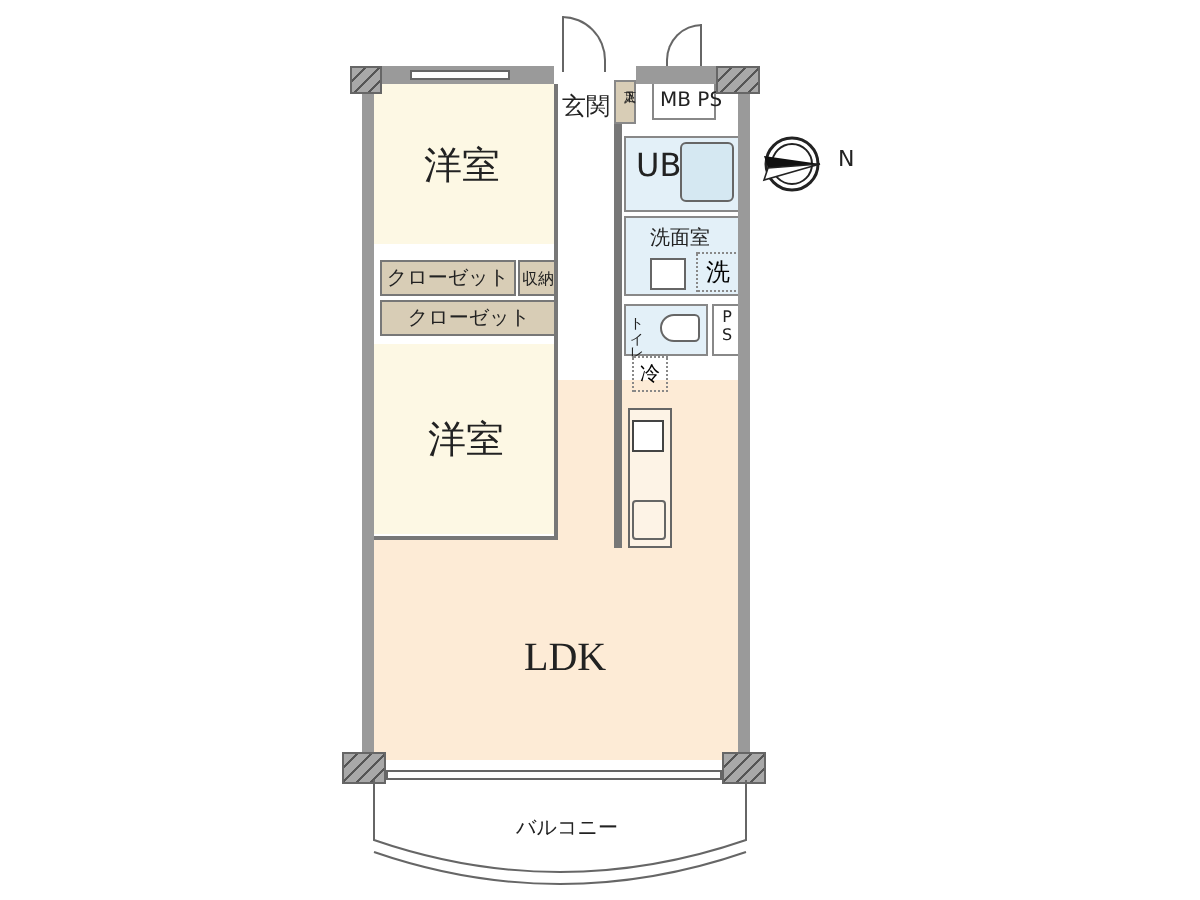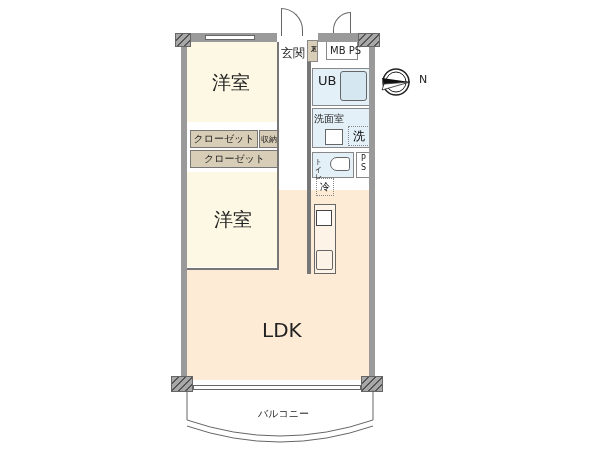--- a/index.html
+++ b/index.html
@@ -27,38 +27,38 @@
 <div class="closet" style="left:259px;top:130px;width:20px;height:18px;font-size:8px;">収納</div>
 <div class="closet" style="left:190px;top:150px;width:89px;height:18px;">クローゼット</div>
 
 <div class="room" style="left:187px;top:172px;width:90px;height:95px;background:#fdf8e4;"></div>
 <div class="lbl" style="left:214px;top:207px;font-size:19px;">洋室</div>
 
 <div class="room" style="left:279px;top:60px;width:28px;height:130px;background:#ffffff;"></div>
 
 <div class="room" style="left:187px;top:270px;width:182px;height:110px;background:#fdebd6;"></div>
 <div class="room" style="left:279px;top:190px;width:90px;height:82px;background:#fdebd6;"></div>
-<div class="lbl" style="left:262px;top:318px;font-size:20px;">LDK</div>
+<div class="lbl" style="left:262px;top:318px;font-size:20px;font-family:Liberation Serif, serif;">LDK</div>
 
 <div class="room" style="left:279px;top:40px;width:28px;height:22px;background:#fff;"></div>
 <div class="lbl" style="left:281px;top:45px;font-size:12px;">玄関</div>
 <div class="room" style="left:307px;top:40px;width:11px;height:22px;background:#d8cdb6;border:1px solid #888;"></div>
 <div class="lbl" style="left:309px;top:41px;font-size:6px;writing-mode:vertical-rl;">下足入</div>
 <div class="room" style="left:326px;top:40px;width:32px;height:20px;background:#fff;border:1px solid #888;"></div>
 <div class="lbl" style="left:330px;top:45px;font-size:10px;">MB PS</div>
 
 <div class="door" style="left:281px;top:8px;width:22px;height:28px;border-radius:0 22px 0 0;border-left:1px solid #666;border-bottom:none;"></div>
 <div class="door" style="left:333px;top:12px;width:18px;height:24px;border-radius:18px 0 0 0;border-right:1px solid #666;border-bottom:none;"></div>
 
 <div class="room" style="left:312px;top:68px;width:62px;height:38px;background:#e3f0f8;border:1px solid #888;"></div>
-<div class="lbl" style="left:318px;top:73px;font-size:13px;">UB</div>
+<div class="lbl" style="left:318px;top:73px;font-size:16px;">UB</div>
 <div class="room" style="left:340px;top:71px;width:27px;height:30px;border:1px solid #666;border-radius:3px;background:#d5e8f2;"></div>
 
 <div class="room" style="left:312px;top:108px;width:62px;height:40px;background:#e3f0f8;border:1px solid #888;"></div>
-<div class="lbl" style="left:314px;top:112px;font-size:10px;">洗面室</div>
+<div class="lbl" style="left:325px;top:112px;font-size:10px;">洗面室</div>
 <div class="room" style="left:325px;top:129px;width:18px;height:16px;border:1px solid #666;background:#fff;"></div>
 <div class="dotted" style="left:348px;top:126px;width:22px;height:20px;">
   <span style="font-size:12px;">洗</span>
 </div>
 
 <div class="room" style="left:312px;top:152px;width:42px;height:26px;background:#e3f0f8;border:1px solid #888;"></div>
 <div class="lbl" style="left:313px;top:153px;font-size:7px;writing-mode:vertical-rl;">トイレ</div>
 <div class="room" style="left:330px;top:157px;width:20px;height:14px;border:1px solid #666;border-radius:8px 3px 3px 8px;background:#fff;"></div>
 <div class="room" style="left:356px;top:152px;width:14px;height:26px;background:#fff;border:1px solid #888;"></div>
 <div class="lbl" style="left:359px;top:154px;font-size:8px;writing-mode:vertical-rl;text-orientation:upright;">PS</div>

